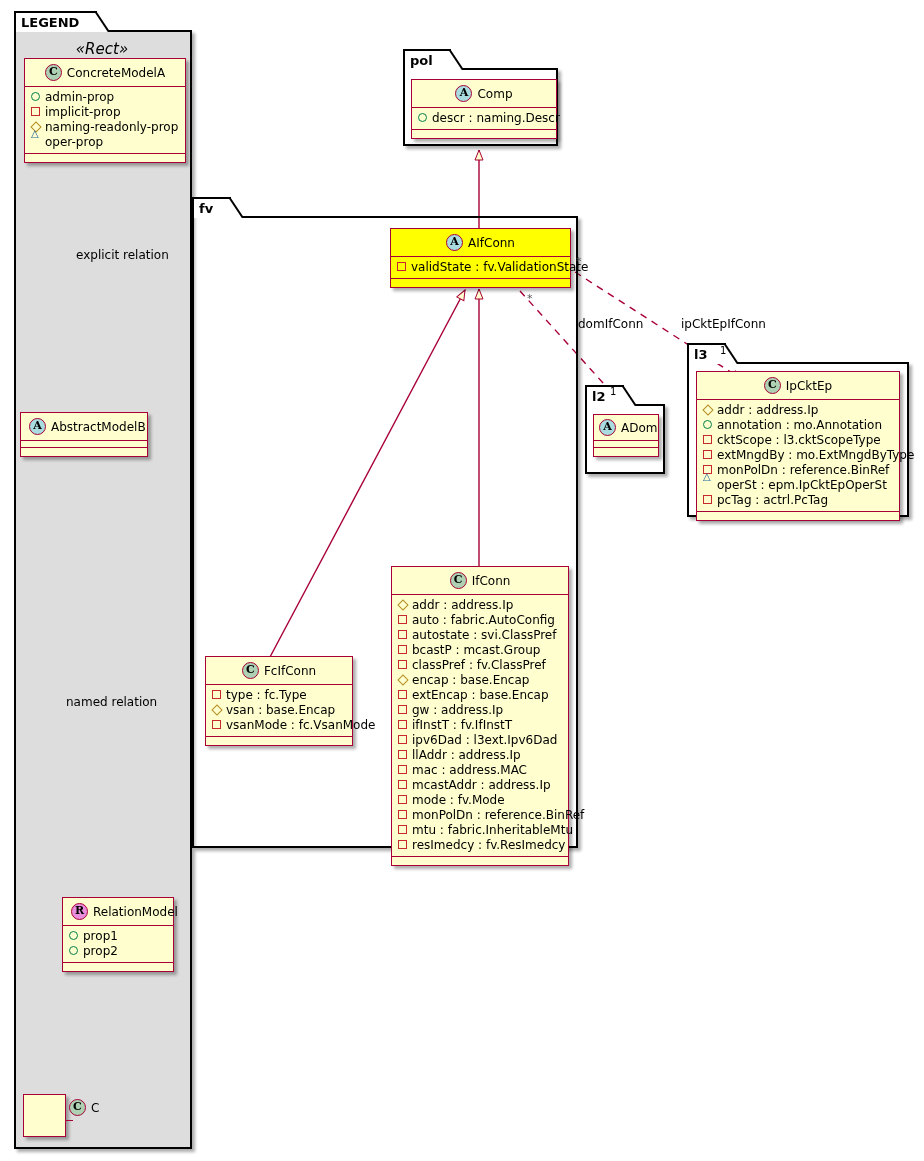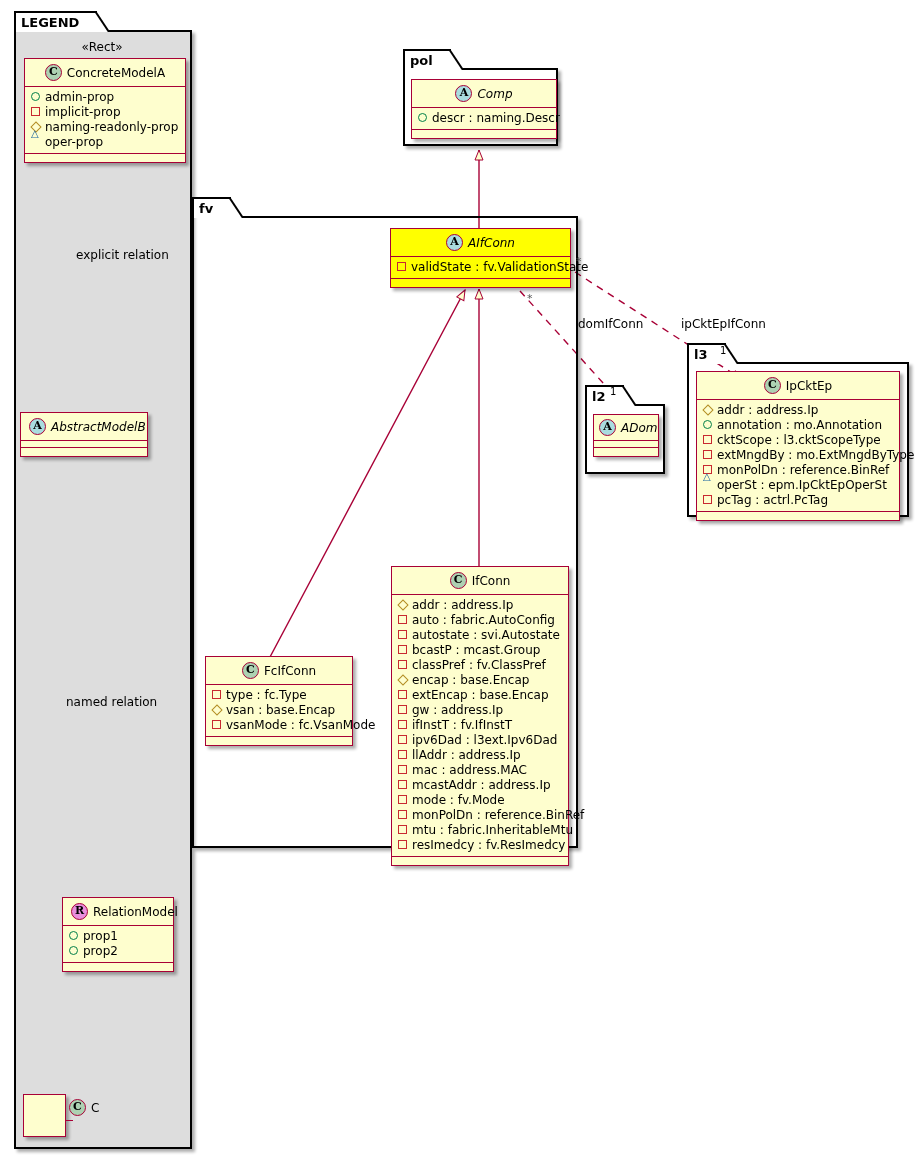--- a/index.html
+++ b/index.html
@@ -81,21 +81,21 @@
     white-space: nowrap;
   }
   .cls.highlight .cls-header {
     background: #FFFF00;
   }
   .cls-name {
     font-size: 12px;
     color: #000000;
     vertical-align: middle;
   }
-  .cls-name.italic { font-style: italic; }
+  .cls-name.italic { }
   .cls-stereo-circle {
     display: inline-block;
     width: 15px; height: 15px;
     border-radius: 50%;
     border: 1px solid #A80036;
     font-size: 11px;
     font-weight: bold;
     line-height: 14px;
     text-align: center;
     vertical-align: middle;
@@ -162,21 +162,22 @@
     position: absolute;
     left: -4.5px;
     top: -9px;
     font-size: 10px;
     color: #1963A0;
     line-height: 10px;
   }
 
   .stereo-label {
     position: absolute;
-    font-size: 12px;
+    font-size: 15px;
+    font-style: italic;
     color: #000000;
     text-align: center;
     white-space: nowrap;
   }
 
   .edge-label {
     position: absolute;
     font-size: 12px;
     color: #000000;
     white-space: nowrap;
@@ -356,21 +357,21 @@
   <div class="edge-label" style="left:578px; top:317px;">domIfConn</div>
   <div class="edge-label" style="left:681px; top:317px;">ipCktEpIfConn</div>
 
   <div class="cls" style="left:391px; top:566px; width:178px;">
     <div class="cls-header">
       <span class="cls-stereo-circle c">C</span><span class="cls-name">IfConn</span>
     </div>
     <div class="cls-attrs">
       <div class="attr"><span class="attr-icon"><span class="ic-diamond"></span></span><span>addr : address.Ip</span></div>
       <div class="attr"><span class="attr-icon"><span class="ic-square"></span></span><span>auto : fabric.AutoConfig</span></div>
-      <div class="attr"><span class="attr-icon"><span class="ic-square"></span></span><span>autostate : svi.Autostate</span></div>
+      <div class="attr"><span class="attr-icon"><span class="ic-square"></span></span><span>autostate : svi.ClassPref</span></div>
       <div class="attr"><span class="attr-icon"><span class="ic-square"></span></span><span>bcastP : mcast.Group</span></div>
       <div class="attr"><span class="attr-icon"><span class="ic-square"></span></span><span>classPref : fv.ClassPref</span></div>
       <div class="attr"><span class="attr-icon"><span class="ic-diamond"></span></span><span>encap : base.Encap</span></div>
       <div class="attr"><span class="attr-icon"><span class="ic-square"></span></span><span>extEncap : base.Encap</span></div>
       <div class="attr"><span class="attr-icon"><span class="ic-square"></span></span><span>gw : address.Ip</span></div>
       <div class="attr"><span class="attr-icon"><span class="ic-square"></span></span><span>ifInstT : fv.IfInstT</span></div>
       <div class="attr"><span class="attr-icon"><span class="ic-square"></span></span><span>ipv6Dad : l3ext.Ipv6Dad</span></div>
       <div class="attr"><span class="attr-icon"><span class="ic-square"></span></span><span>llAddr : address.Ip</span></div>
       <div class="attr"><span class="attr-icon"><span class="ic-square"></span></span><span>mac : address.MAC</span></div>
       <div class="attr"><span class="attr-icon"><span class="ic-square"></span></span><span>mcastAddr : address.Ip</span></div>

